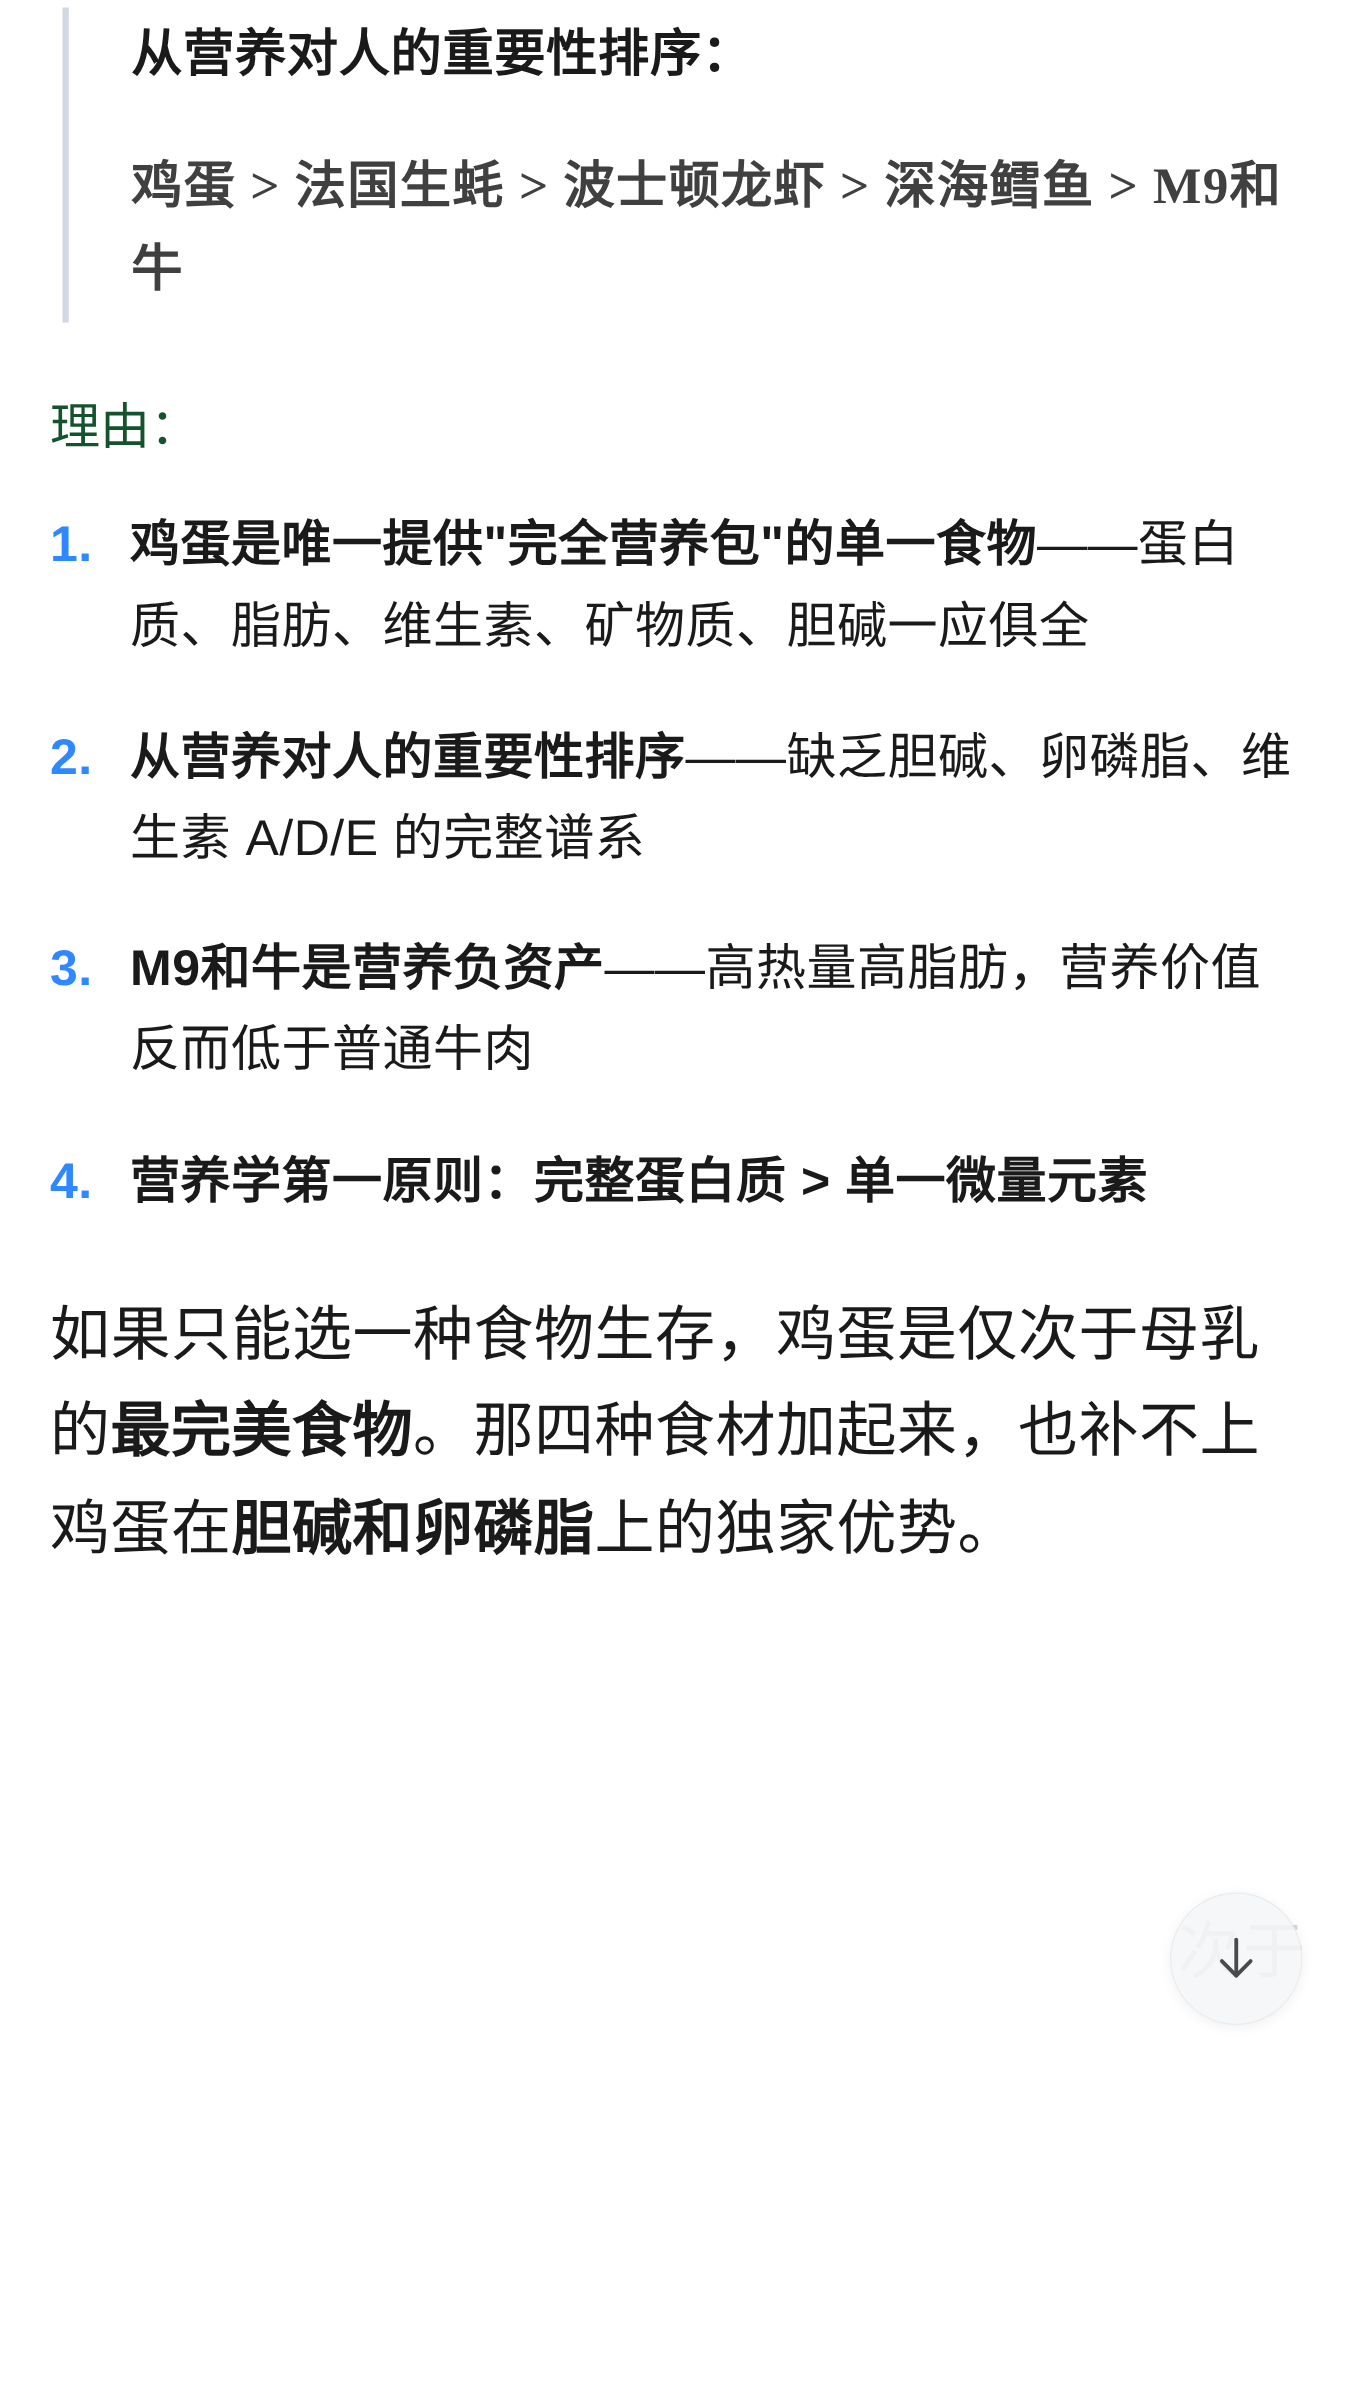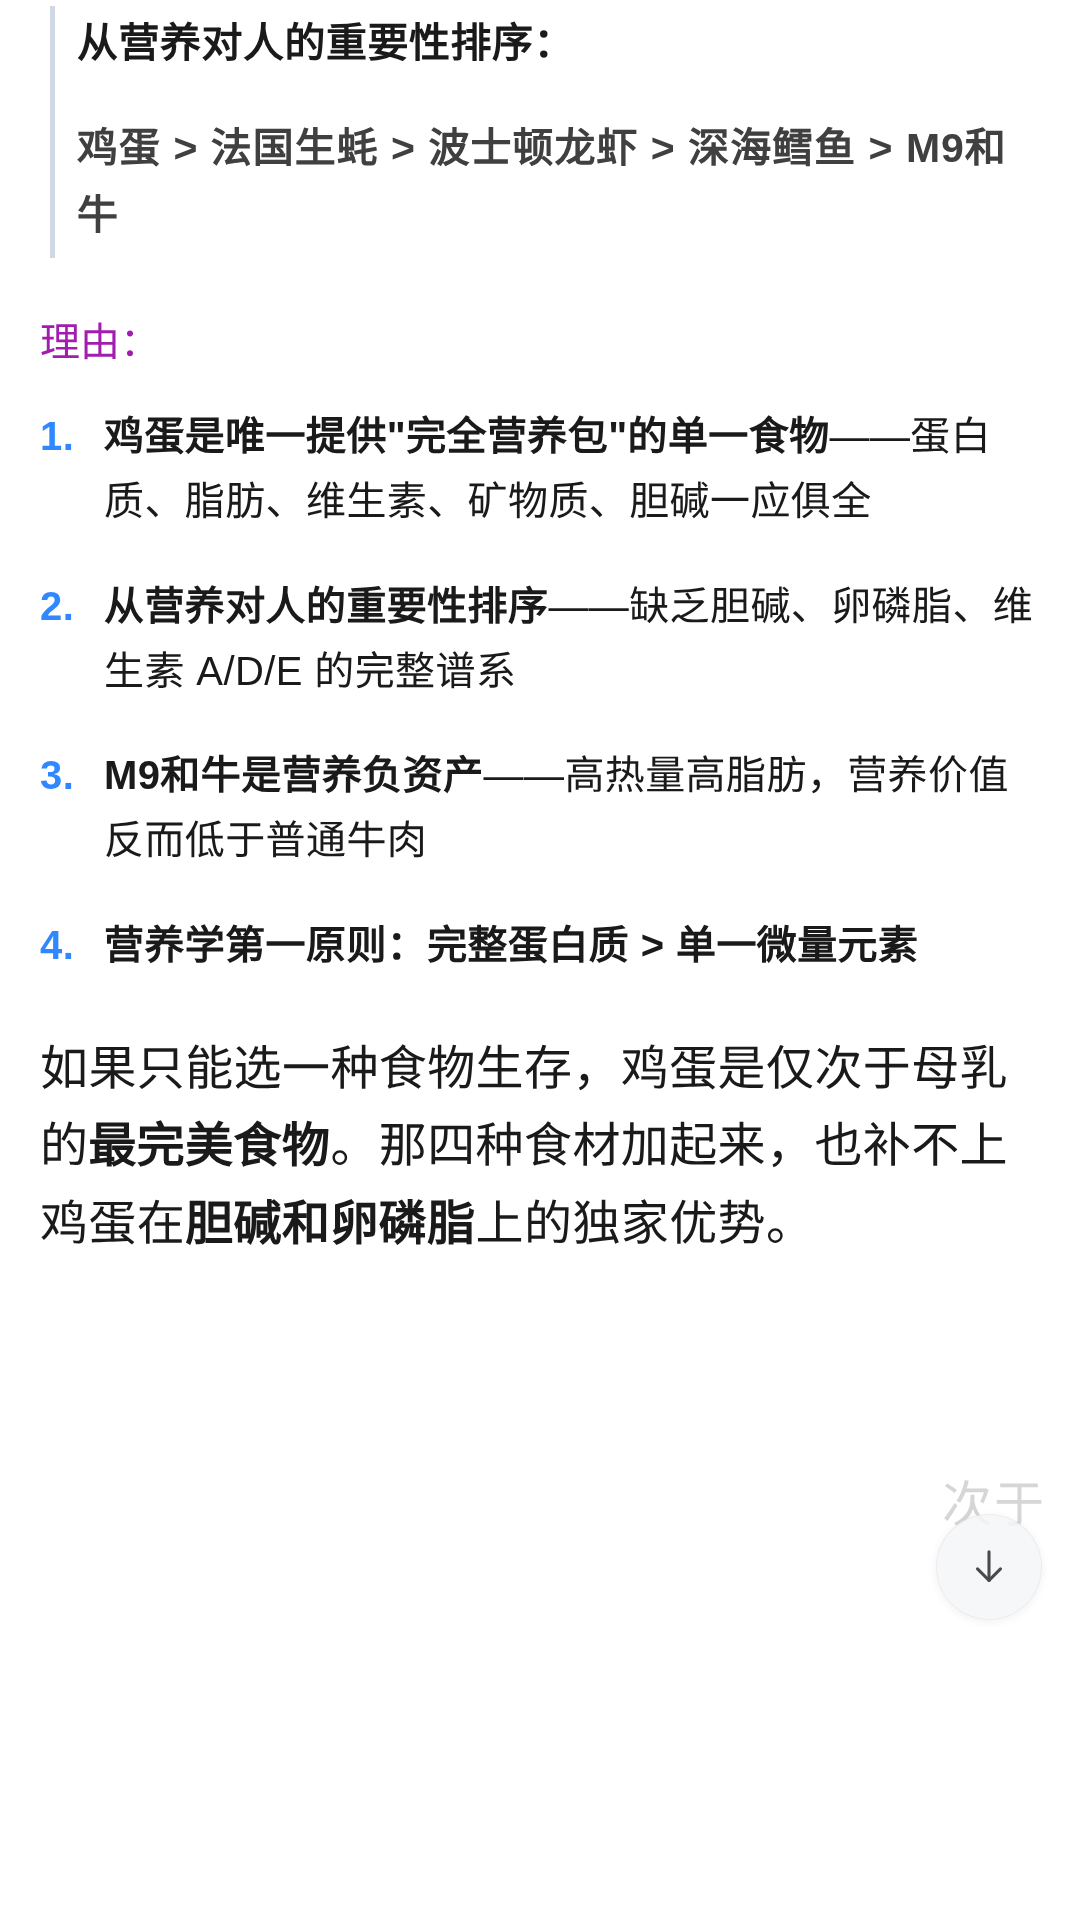--- a/index.html
+++ b/index.html
@@ -18,22 +18,23 @@
   }
   .page {
     padding: 0 40px 0 40px;
     box-sizing: border-box;
     width: 1080px;
   }
 
   
   .quote {
     border-left: 5px solid #737373;
-    padding: 10px 0 10px 22px;
+    padding: 10px 0 10px 50px;
     margin: 6px 0 0 10px;
+    font-family: Liberation Serif, serif;
   }
   .quote-title {
     font-size: 41px;
     font-weight: 700;
     line-height: 1.35;
     letter-spacing: 0.5px;
     color: #1a1a1a;
     margin: 0 0 44px 0;
   }
   .quote-chain {
@@ -44,21 +45,21 @@
     color: #404040;
     margin: 0;
   }
 
   
   .reason-label {
     font-size: 40px;
     line-height: 1.4;
     margin: 56px 0 34px 0;
     padding-left: 0;
-    color: #a21caf;
+    color: #14532d;
   }
 
   
   ol.reasons {
     list-style: none;
     margin: 0;
     padding: 0;
   }
   ol.reasons > li {
     position: relative;
@@ -104,21 +105,21 @@
     border: 1px solid rgba(0,0,0,0.05);
     display: flex;
     align-items: center;
     justify-content: center;
     box-shadow: 0 2px 10px rgba(0,0,0,0.06);
   }
   .scroll-btn svg { display: block; }
   .watermark {
     position: absolute;
     right: 34px;
-    top: 1464px;
+    top: 1520px;
     font-size: 50px;
     color: rgba(120,120,120,0.30);
     letter-spacing: 2px;
     pointer-events: none;
     white-space: nowrap;
   }
 </style>
 </head>
 <body>
 

